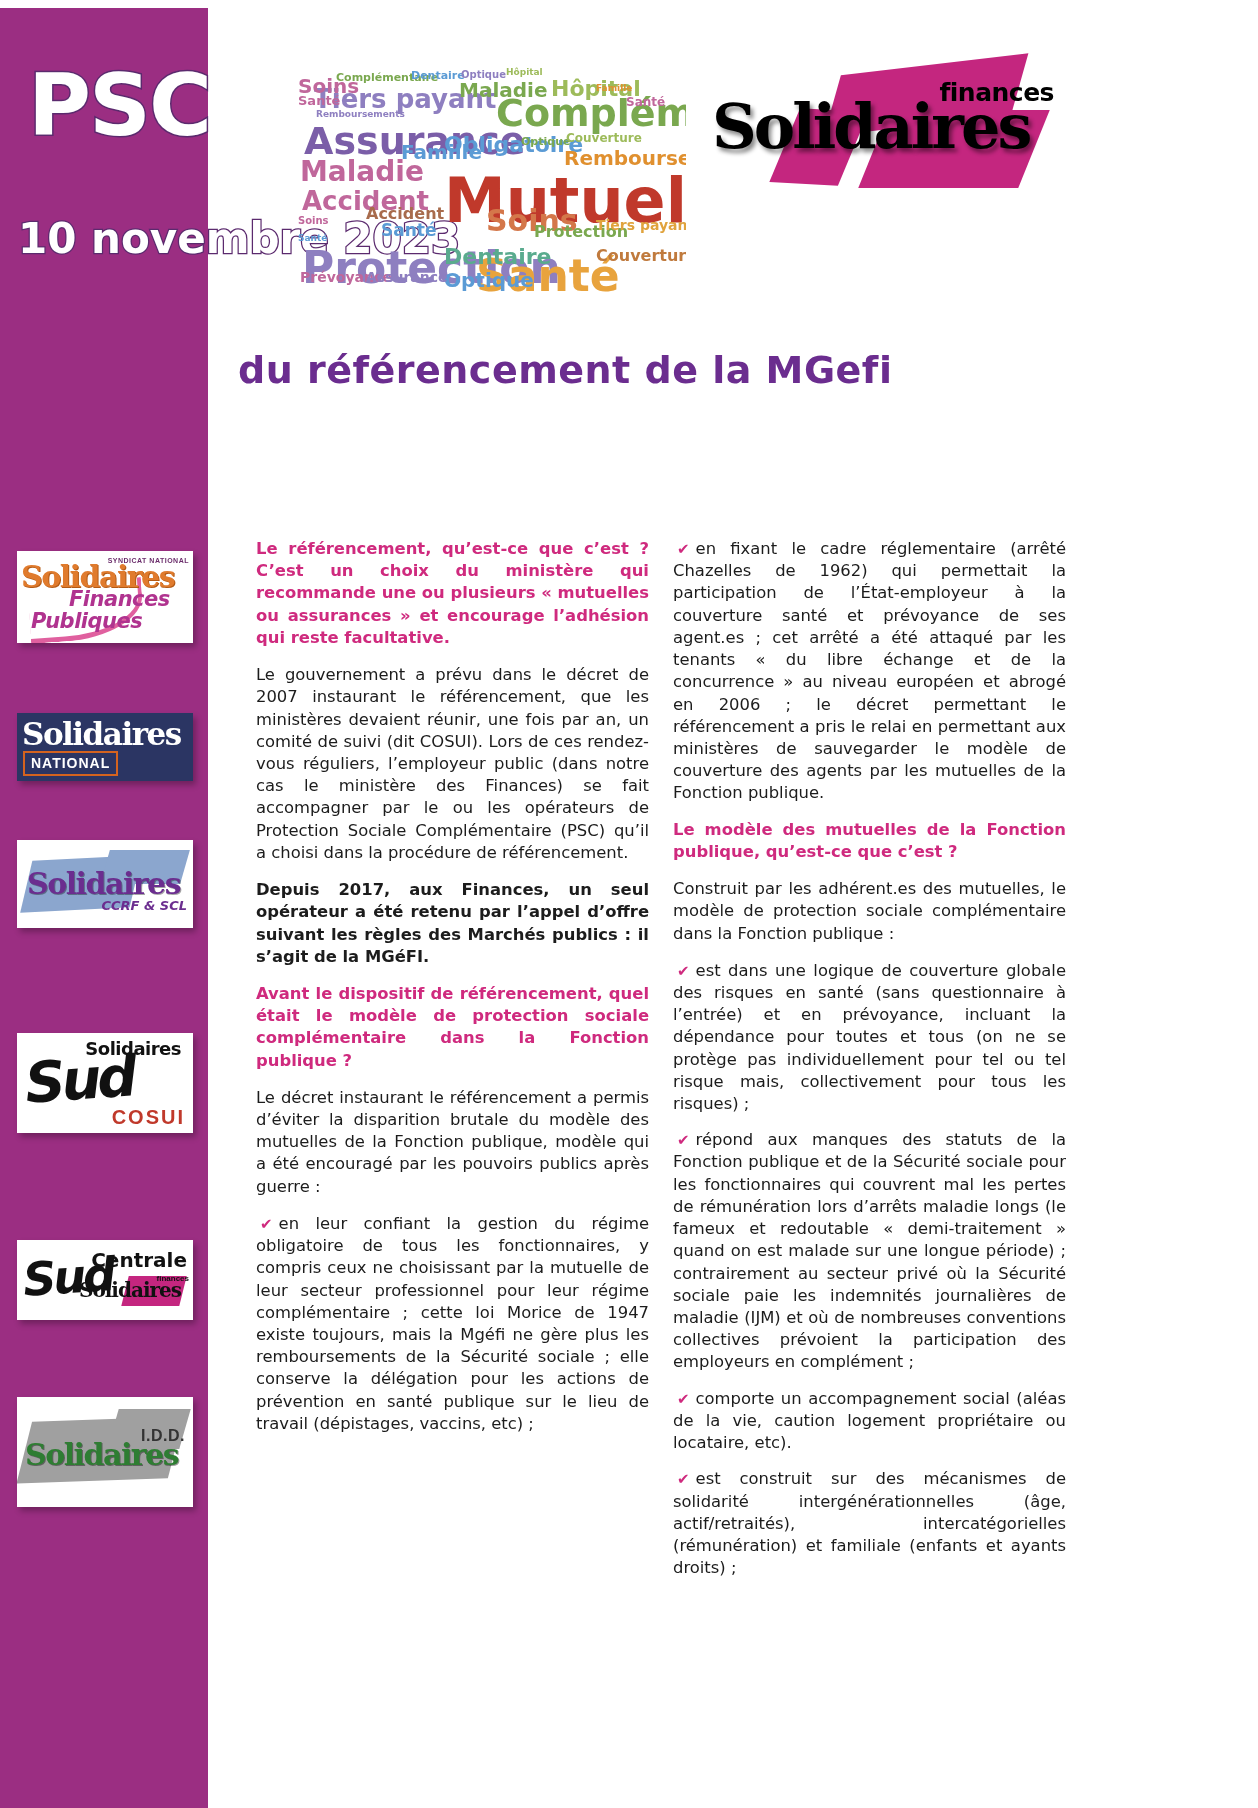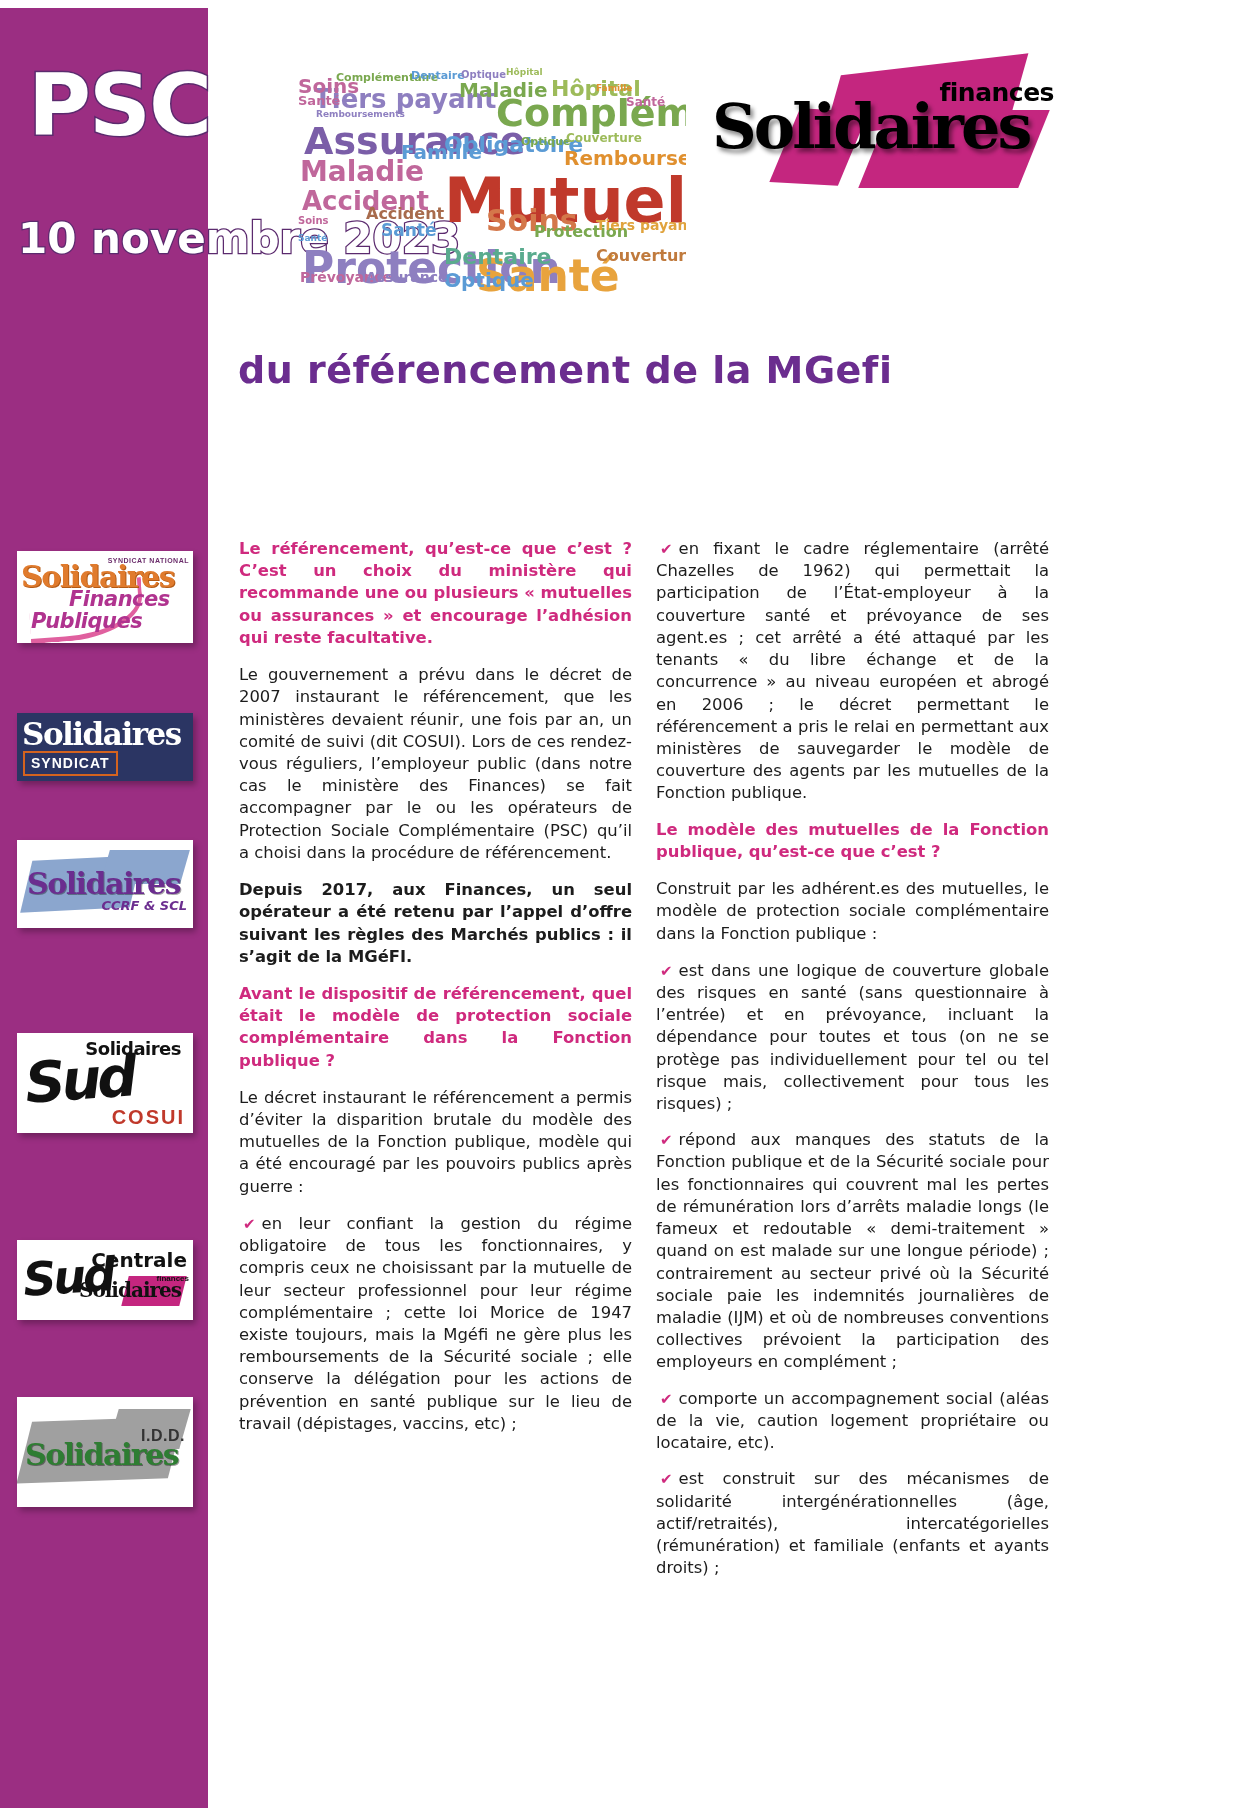--- a/index.html
+++ b/index.html
@@ -276,21 +276,21 @@
     font-size: 38px;
     line-height: 1.38;
     color: #6b2d8f;
     letter-spacing: 0.5px;
   }
   .headline .hl-line { display:block; }
 
   
   .columns {
     position: absolute;
-    left: 239px;
+    left: 256px;
     top: 534px;
     width: 810px;
     height: 1260px;
   }
   .col {
     position: absolute;
     top: 0;
     width: 393px;
     font-family: "DejaVu Sans", sans-serif;
     font-size: 16.4px;
@@ -349,21 +349,21 @@
       <div class="sfp-fin">Finances</div>
       <div class="sfp-pub">Publiques</div>
     </div>
   </div>
 
   <div class="logo-card logo-doua">
     <div class="lg-inner">
       <div class="doua-bg"></div>
       <div class="doua-sol">Solidaires</div>
       <div class="doua-box">
-        <span class="doua-txt">SYNDICAT</span>
+        <span class="doua-txt">NATIONAL</span>
       </div>
     </div>
   </div>
 
   <div class="logo-card logo-ccrf">
     <div class="lg-inner">
       <div class="ccrf-shape1"></div>
       <div class="ccrf-shape2"></div>
       <div class="ccrf-sol">Solidaires</div>
       <div class="ccrf-sub">CCRF &amp; SCL</div>

